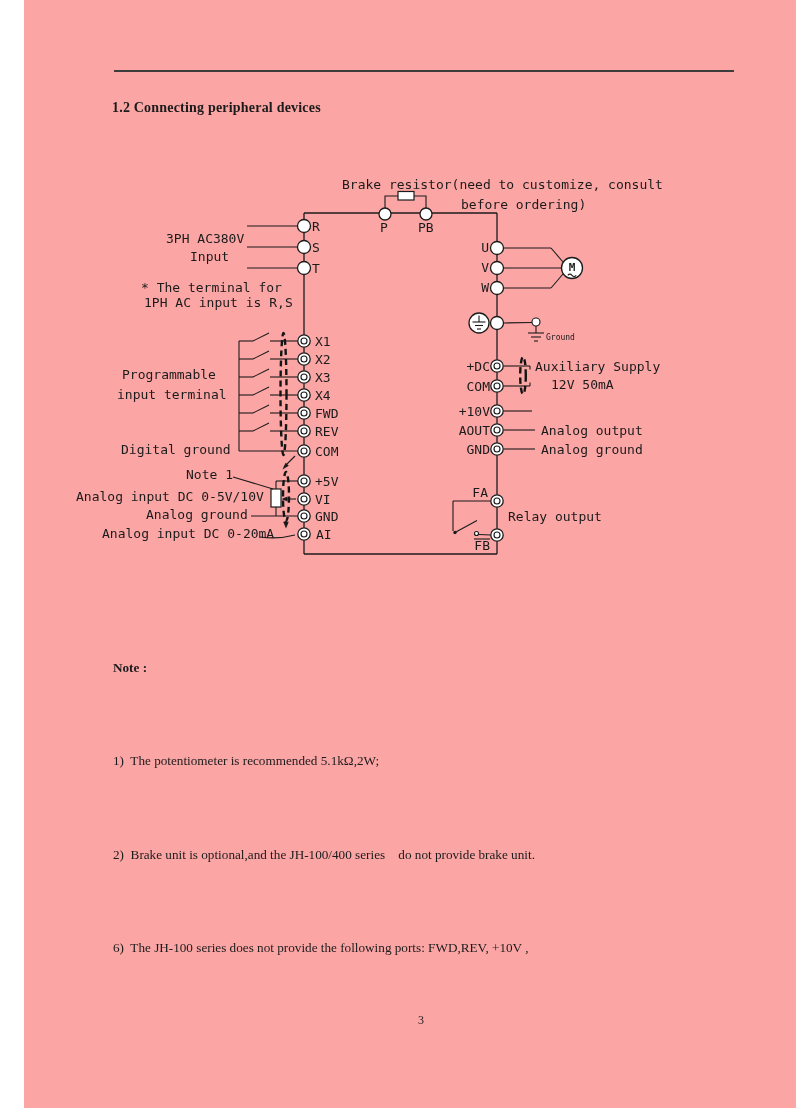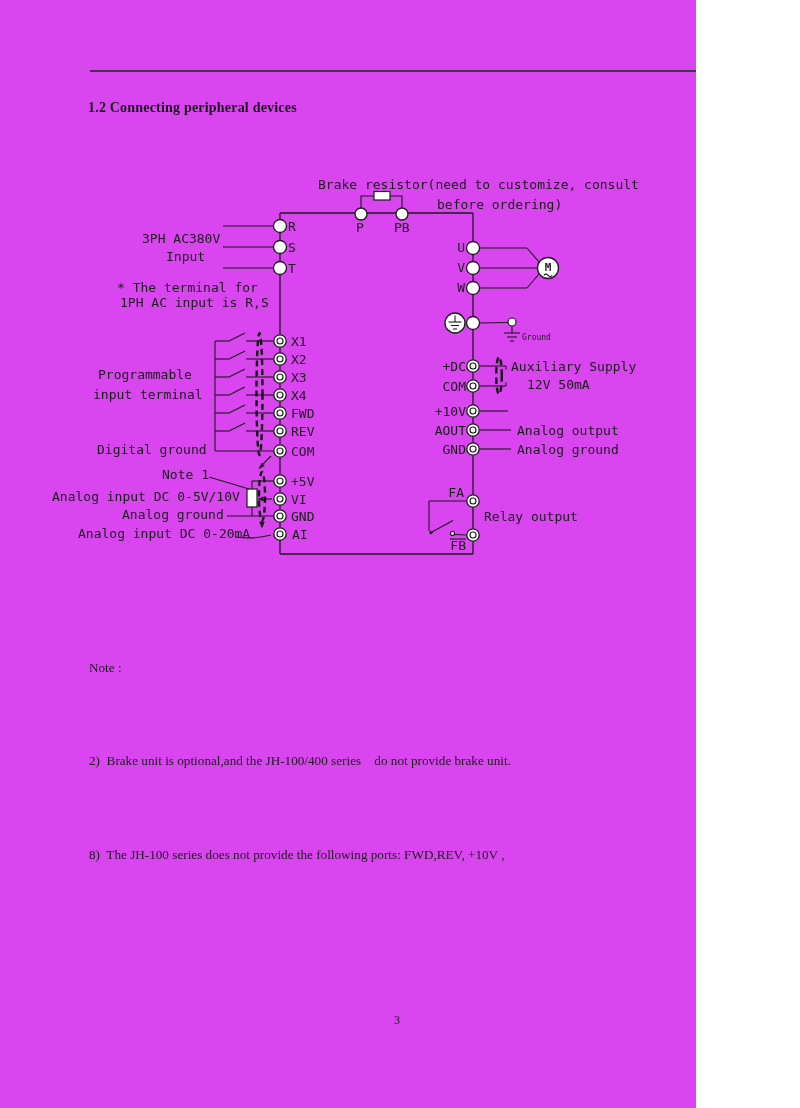--- a/index.html
+++ b/index.html
@@ -1,34 +1,34 @@
 <!DOCTYPE html>
 <html><head>
 <meta charset="utf-8">
 <style>
   html,body{margin:0;padding:0;background:#ffffff;}
-  .page{position:relative;width:696px;height:1108px;background:#d946ef;
-        font-family:"Liberation Serif",serif;color:#1b1b1b;overflow:hidden;}
+  .page{position:relative;width:772px;height:1108px;background:#fca5a5;
+        font-family:"Liberation Serif",serif;color:#1b1b1b;overflow:hidden;margin-left:24px;}
   .toprule{position:absolute;left:90px;top:70px;width:620px;height:2px;background:#3c3c3c;}
   .heading{position:absolute;left:88px;top:100px;font-size:14px;font-weight:bold;letter-spacing:.2px;}
   .diagram{position:absolute;left:0;top:0;}
   .diagram text{font-family:"DejaVu Sans Mono",monospace;font-size:13px;fill:#1b1b1b;}
   .diagram text.small{font-size:8px;}
   .diagram text.mfont{font-size:11px;font-weight:bold;}
   .diagram text.end{text-anchor:end;}
   .diagram text.mid{text-anchor:middle;}
   .w{stroke:#1b1b1b;stroke-width:1.1;fill:none;}
   .bx{stroke-width:1.3;}
   circle.o{fill:#ffffff;stroke:#1b1b1b;stroke-width:1.3;}
   circle.n{fill:#ffffff;stroke:#1b1b1b;stroke-width:1.15;}
   rect.cmp{fill:#ffffff;stroke:#1b1b1b;stroke-width:1.2;}
   .sh{stroke:#141414;stroke-width:2.4;fill:none;stroke-dasharray:6 4;}
   .solid{fill:#1b1b1b;stroke:none;}
   .notes{position:absolute;left:89px;top:590px;font-size:13.2px;line-height:31.1px;white-space:pre;}
-  .notes .title{font-weight:normal;}
+  .notes .title{font-weight:bold;}
   .pageno{position:absolute;left:0;top:1013px;width:794px;text-align:center;font-size:12px;}
 </style>
 </head>
 <body>
 
 <div class="page">
 
   <div class="toprule"></div>
   <div class="heading">1.2 Connecting peripheral devices</div>
 
@@ -294,22 +294,23 @@
     <text class="end" x="466" y="454">GND</text>
     <text x="517" y="435">Analog output</text>
     <text x="517" y="454">Analog ground</text>
     <text class="end" x="464" y="497">FA</text>
     <text class="end" x="466" y="550">FB</text>
     <text x="484" y="521">Relay output</text>
   </svg>
 
   <div class="notes">
     <div class="title">Note :</div>
+    <div>1)  The potentiometer is recommended 5.1kΩ,2W;</div>
     <div>2)  Brake unit is optional,and the JH-100/400 series    do not provide brake unit.</div>
-    <div>8)  The JH-100 series does not provide the following ports: FWD,REV, +10V ,</div>
+    <div>6)  The JH-100 series does not provide the following ports: FWD,REV, +10V ,</div>
     
     
     
   </div>
 
   <div class="pageno">3</div>
 
 </div>
 
 </body></html>

